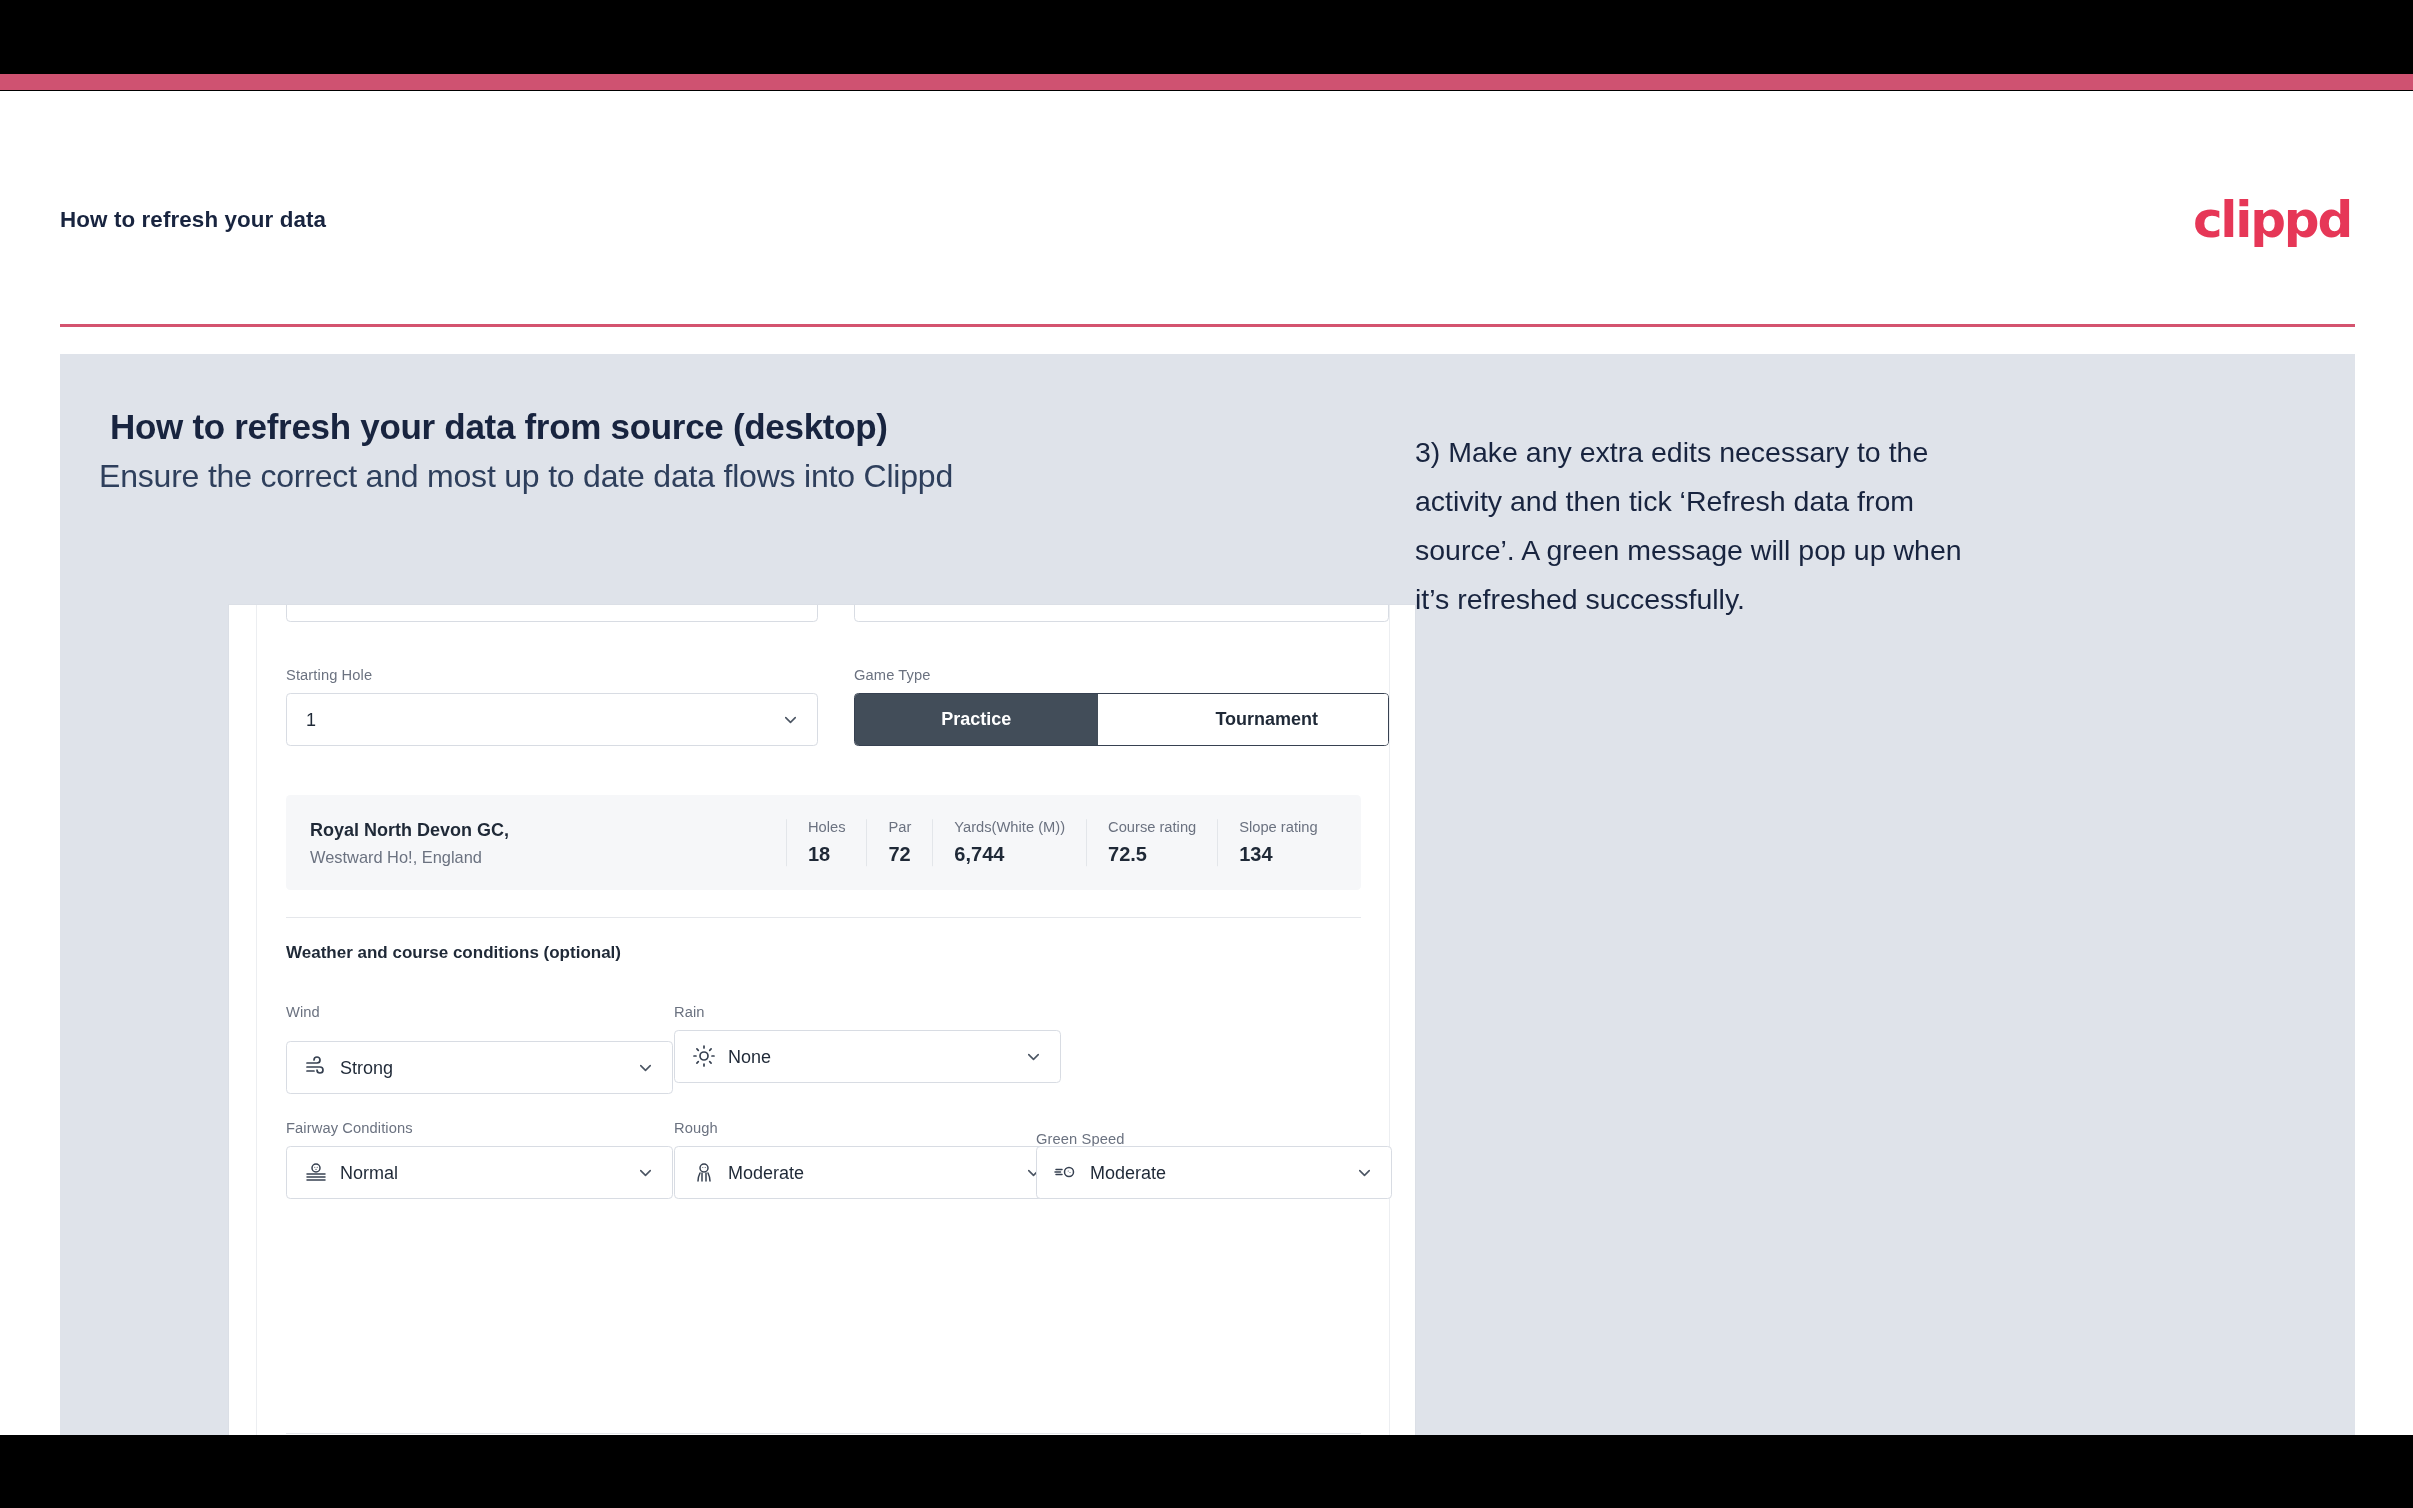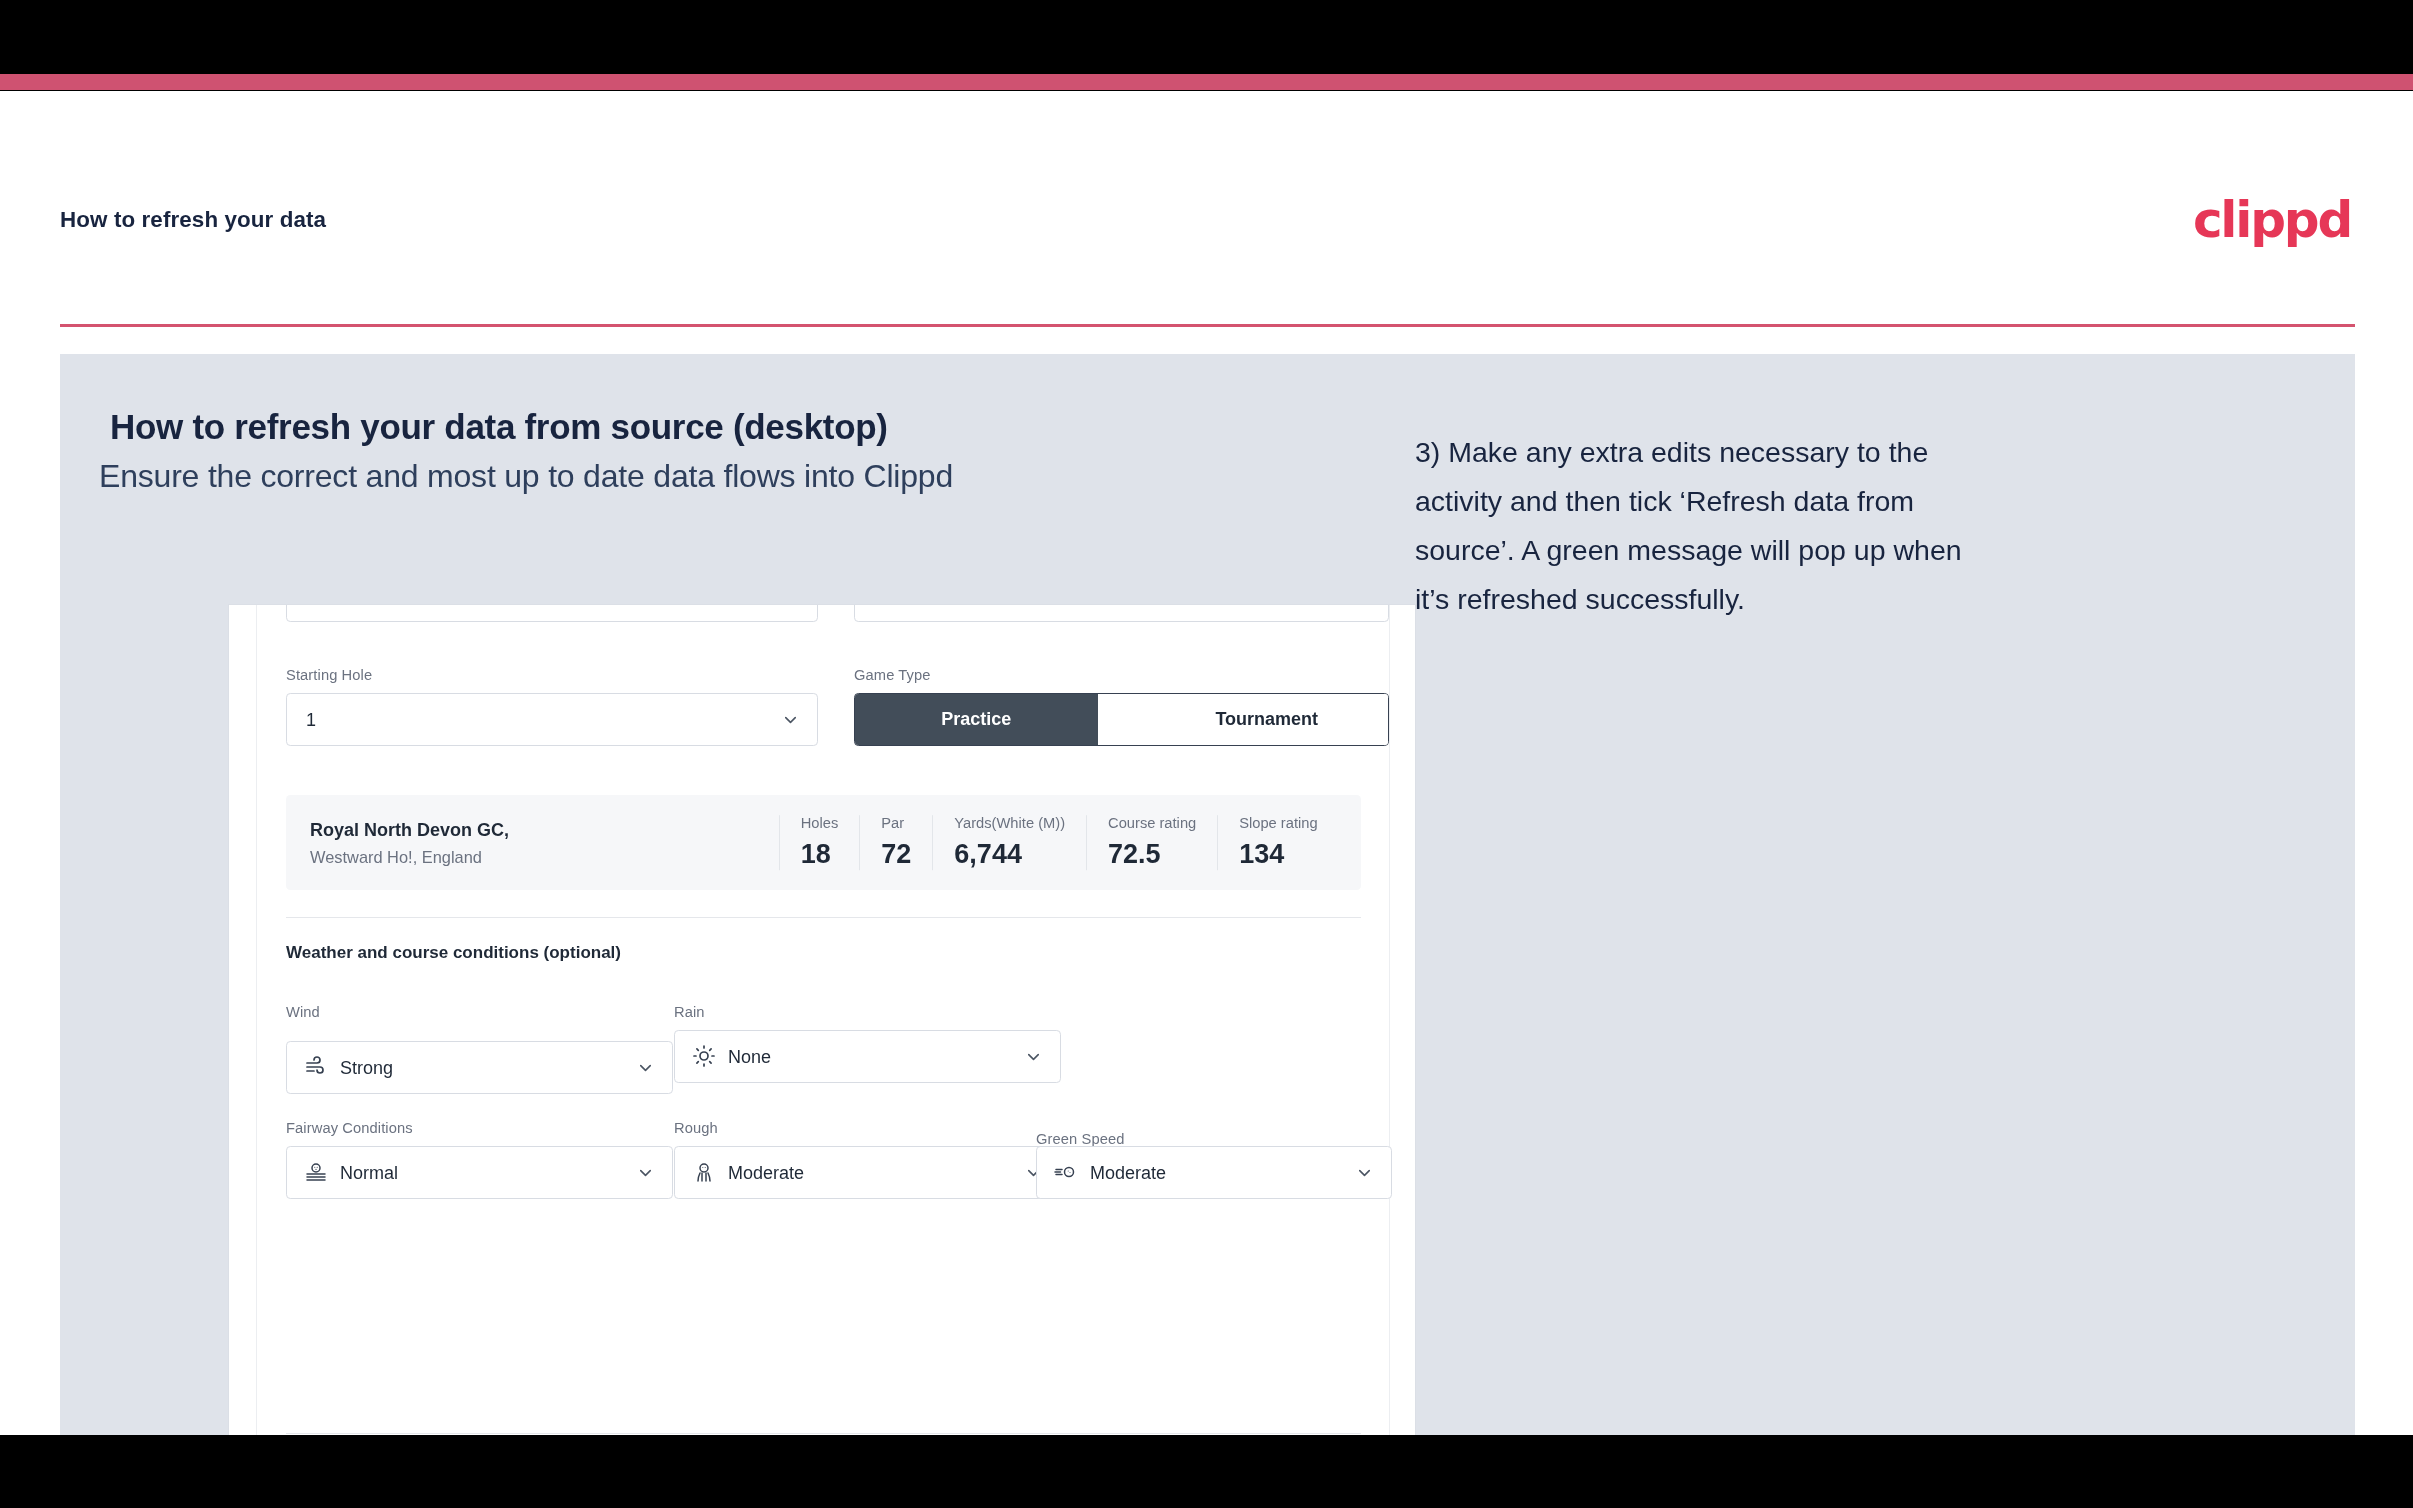--- a/index.html
+++ b/index.html
@@ -236,21 +236,21 @@
     text-align: left;
     min-width: 52px;
   }
   .stat-label {
     font-size: 14.7px;
     color: #6b7280;
     margin-bottom: 8.6px;
     white-space: nowrap;
   }
   .stat-value {
-    font-size: 27px;
+    font-size: 20px;
     font-weight: 700;
     color: #1f2937;
   }
 
   .section-title {
     position: absolute;
     left: 29px; top: 338px;
     font-size: 17px;
     font-weight: 700;
     color: #1f2937;

